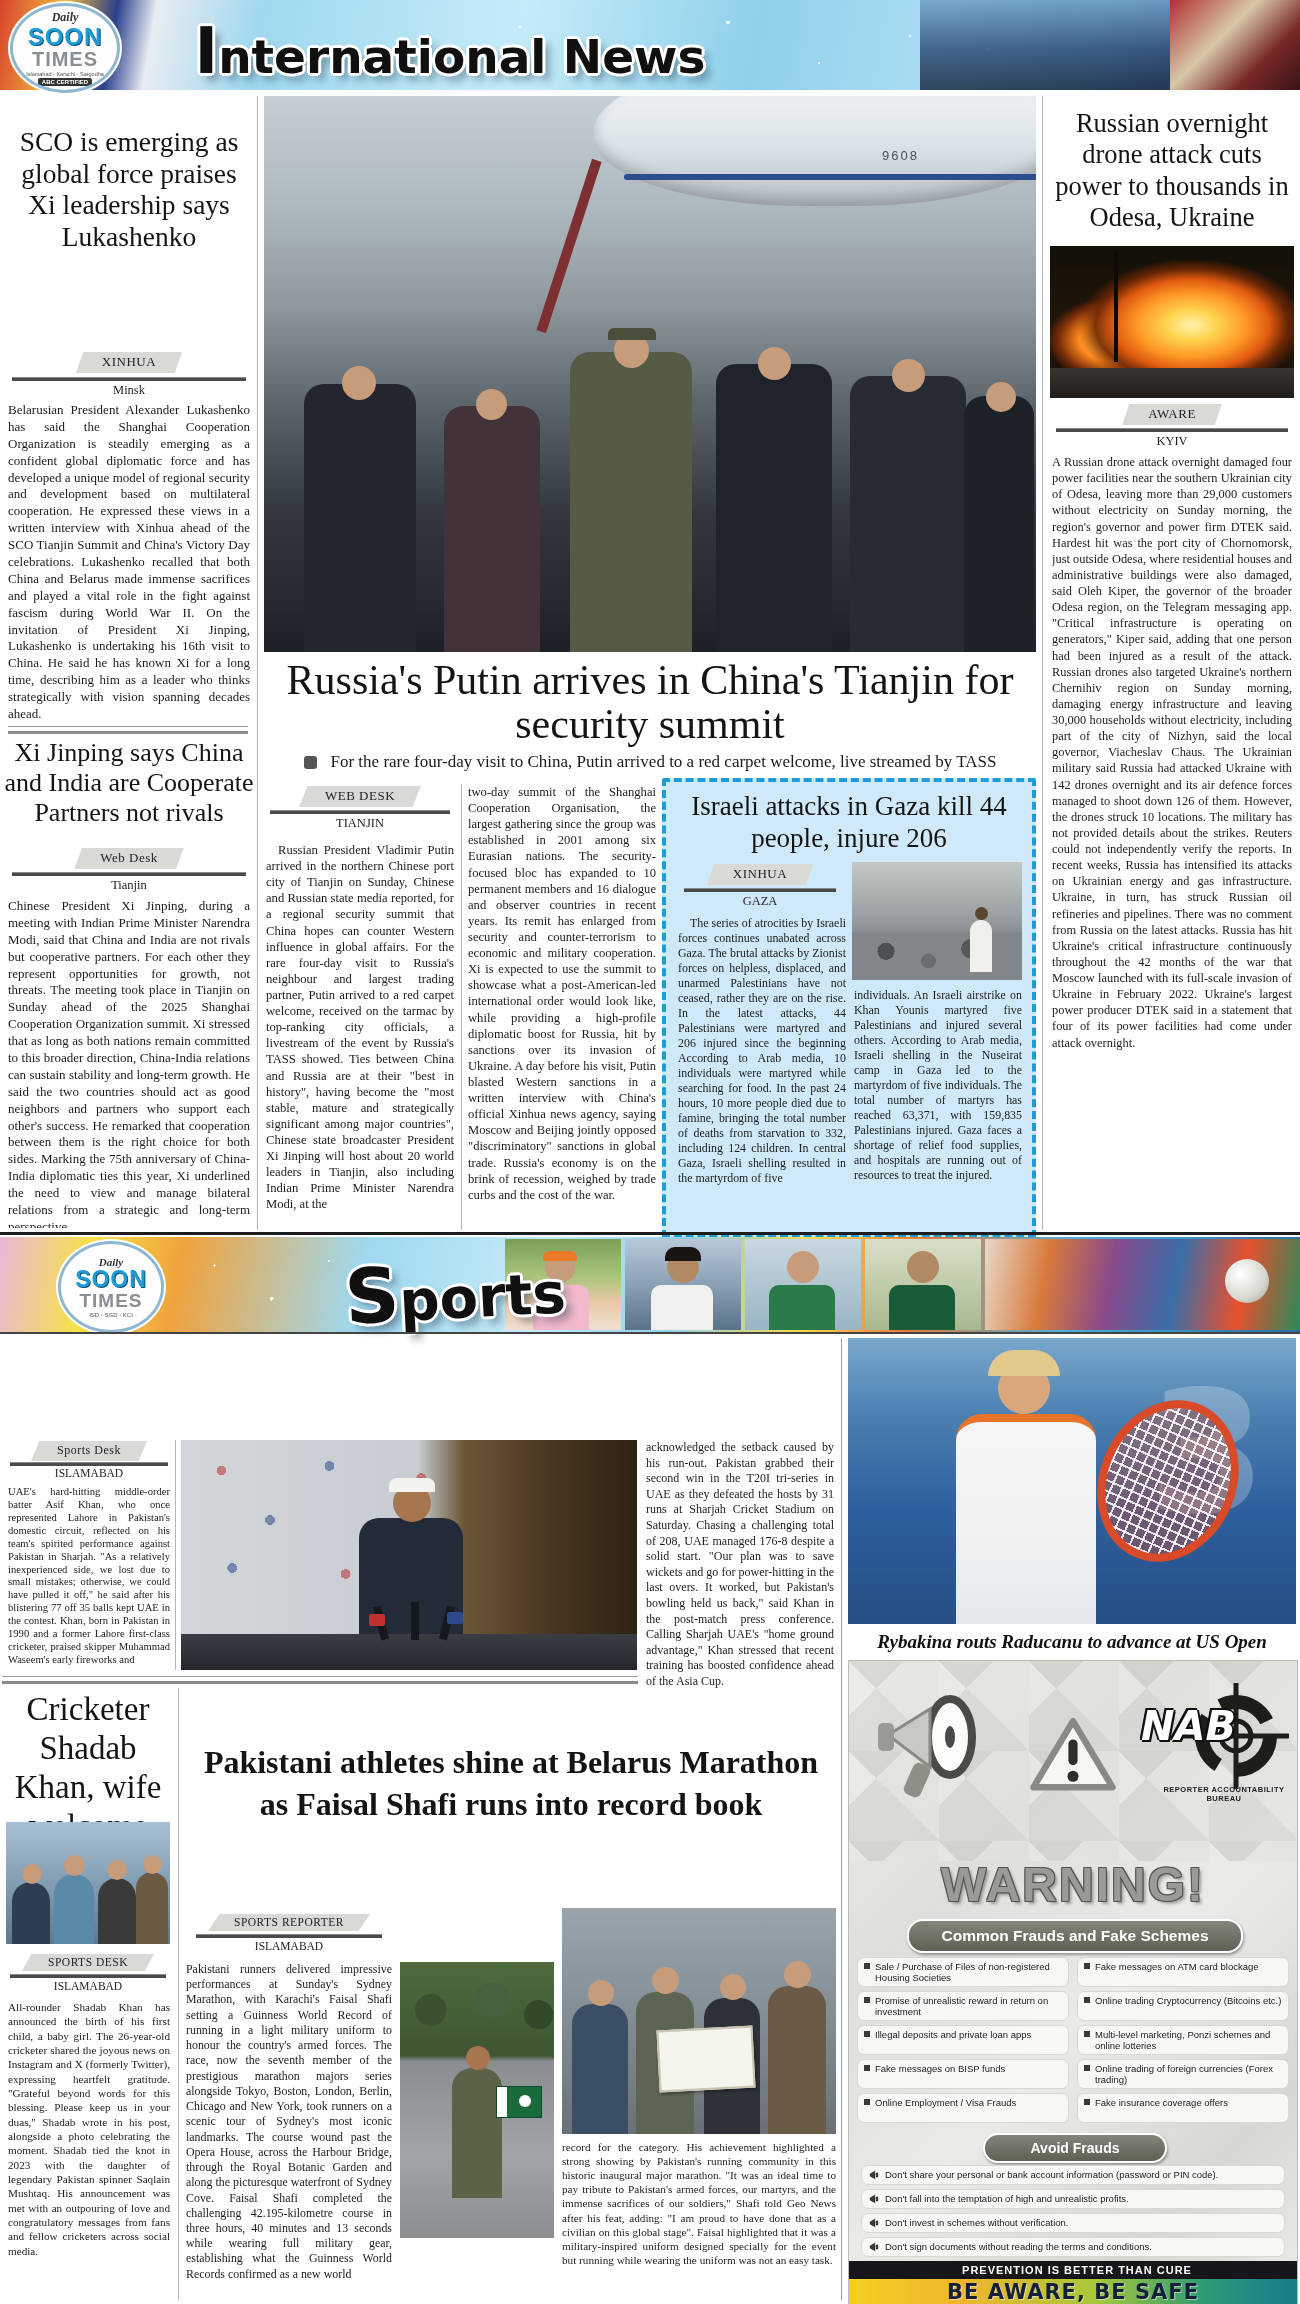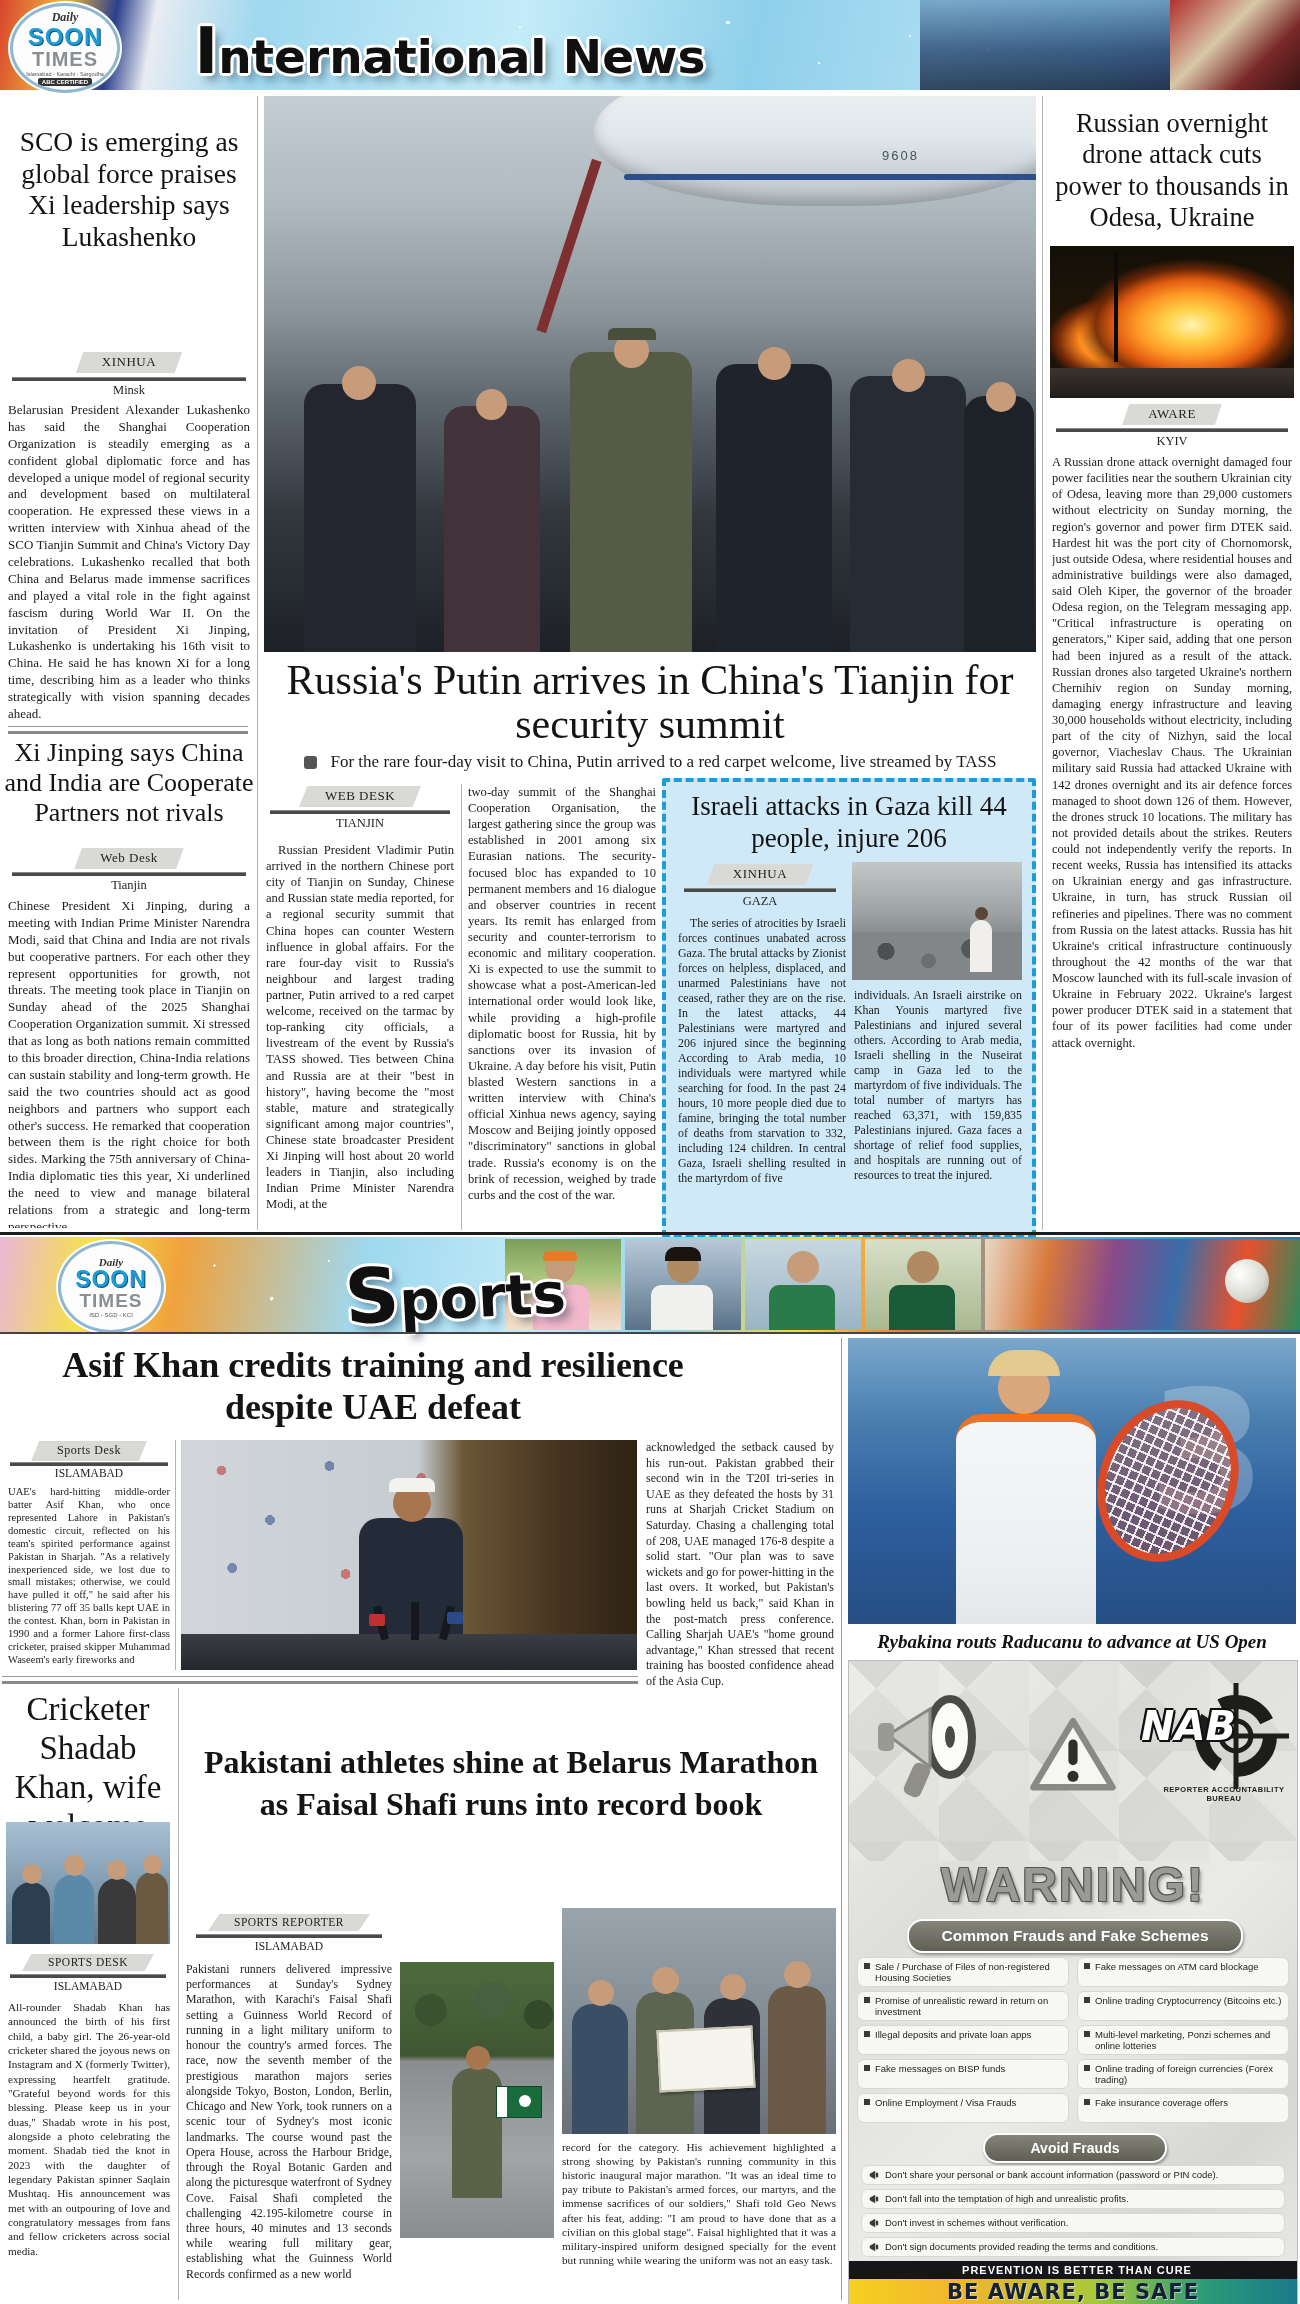--- a/index.html
+++ b/index.html
@@ -214,21 +214,20 @@
 
   <div class="logo-circle" style="left:58px;top:1241px;width:100px;height:86px;">
     <div class="logo-daily" style="font-size:11px;">Daily</div>
     <div class="logo-soon" style="font-size:23px;line-height:1;">SOON</div>
     <div class="logo-times" style="font-size:19px;line-height:1;">TIMES</div>
     <div class="logo-sub" style="font-size:6px;margin-top:2px;">ISD - SGD - KCI</div>
   </div>
   <div class="abs banner-title" style="left:290px;top:1248px;width:330px;font-size:56px;text-align:center;transform:rotate(-3deg);">Sports</div>
   <div class="hr-black" style="left:0;top:1332px;width:1300px;height:2px;background:#444;"></div>
 
-  <div class="abs hl hl-bold" style="left:10px;top:1344px;width:726px;font-size:36px;line-height:1.18;">Asif Khan credits training and resilience despite UAE defeat</div>
   <div class="abs badge-wrap" style="left:6px;top:1440px;width:166px;">
     <span class="badge" style="font-size:12px;">Sports Desk</span>
   </div>
   <div class="abs badge-rule" style="left:10px;top:1462px;width:158px;"></div>
   <div class="abs dateline" style="left:6px;top:1467px;width:166px;font-size:11.5px;">ISLAMABAD</div>
   <div class="abs body-text" style="left:8px;top:1486px;width:162px;height:186px;font-size:10.6px;line-height:1.22;">UAE's hard-hitting middle-order batter Asif Khan, who once represented Lahore in Pakistan's domestic circuit, reflected on his team's spirited performance against Pakistan in Sharjah. "As a relatively inexperienced side, we lost due to small mistakes; otherwise, we could have pulled it off," he said after his blistering 77 off 35 balls kept UAE in the contest. Khan, born in Pakistan in 1990 and a former Lahore first-class cricketer, praised skipper Muhammad Waseem's early fireworks and</div>
   <div class="vrule" style="left:175px;top:1440px;height:230px;"></div>
 
   <div class="photo" style="left:181px;top:1440px;width:456px;height:230px;background:linear-gradient(90deg,#d2d6da 0%,#c6ccd2 52%,#6b5636 62%,#473521 82%,#2e2314 100%);">
     <div class="abs" style="left:8px;top:8px;width:270px;height:150px;
@@ -420,21 +419,21 @@
             <path d="M3 8 L12 3 L12 17 L3 12 Z" fill="#3a3a35"></path>
             <rect x="13" y="6" width="4" height="8" rx="2" fill="#3a3a35"></rect>
           </svg>
         <span>Don't invest in schemes without verification.</span>
         </div>
       <div class="nab-item">
         <svg width="12" height="12" viewBox="0 0 20 20" style="flex:0 0 auto;margin-right:5px;">
             <path d="M3 8 L12 3 L12 17 L3 12 Z" fill="#3a3a35"></path>
             <rect x="13" y="6" width="4" height="8" rx="2" fill="#3a3a35"></rect>
           </svg>
-        <span>Don't sign documents provided reading the terms and conditions.</span>
+        <span>Don't sign documents without reading the terms and conditions.</span>
         </div>
     </div>
     <div class="abs" style="left:0;top:600px;width:448px;height:18px;background:#15151a;color:#fff;display:flex;align-items:center;justify-content:center;">
       <span class="sans" style="font-size:11px;font-weight:700;letter-spacing:1px;">PREVENTION IS BETTER THAN CURE</span>
     </div>
     <div class="abs" style="left:0;top:618px;width:448px;height:26px;background:linear-gradient(90deg,#f5d020 0%,#f0b52e 25%,#a8c83a 55%,#2a9a78 80%,#1a7a8a 100%);display:flex;align-items:center;justify-content:center;">
       <span style="font-family:'DejaVu Sans',sans-serif;font-weight:900;font-size:21px;color:#14203a;letter-spacing:1px;text-shadow:1px 1px 0 rgba(255,255,255,.5);">BE AWARE, BE SAFE</span>
     </div>
   </div>
 

